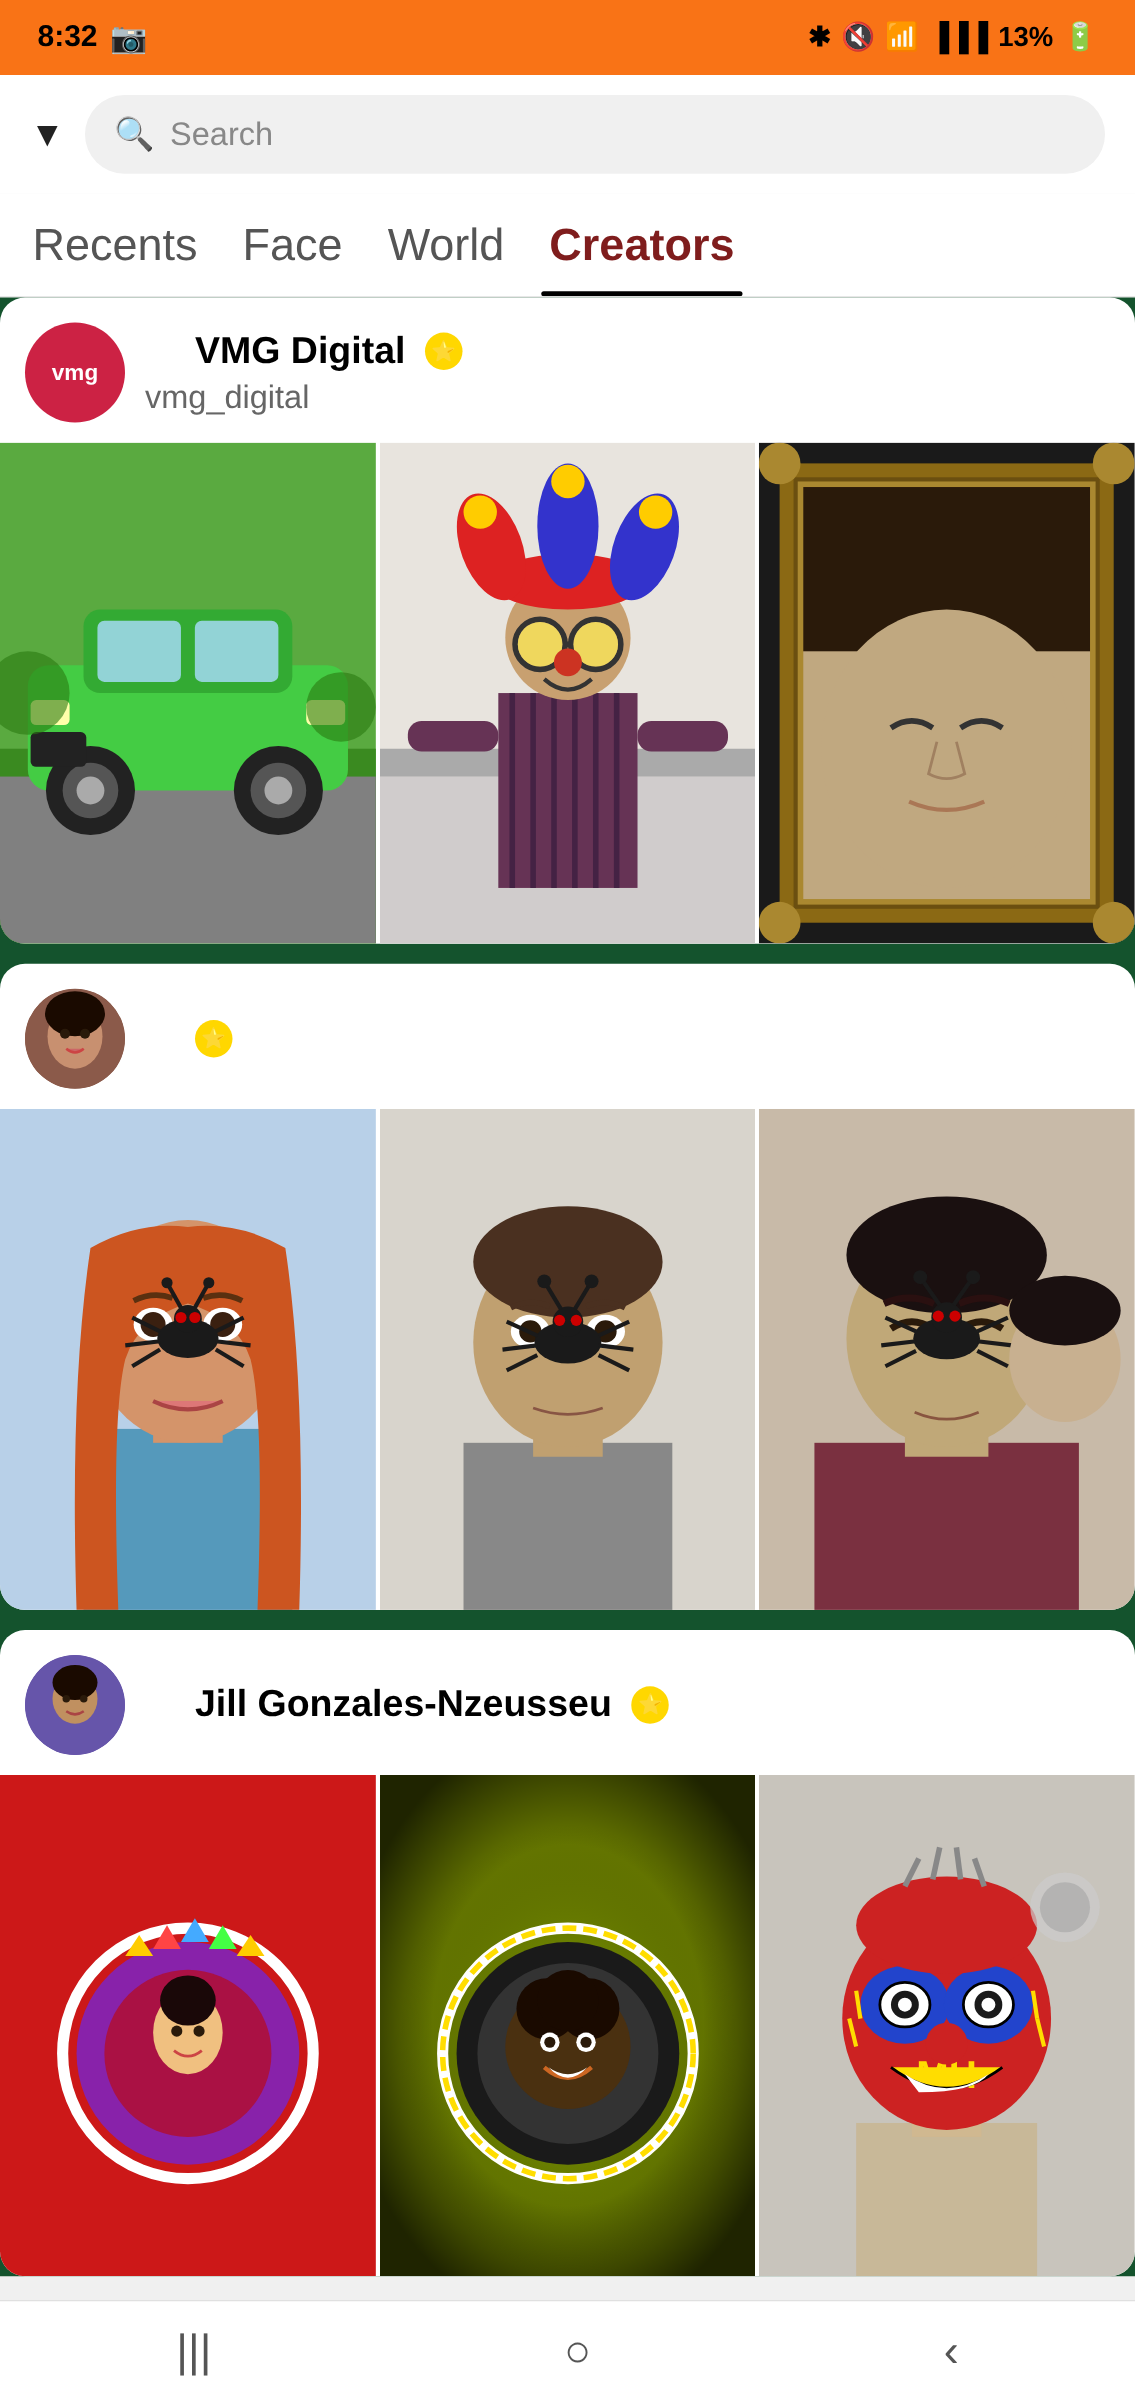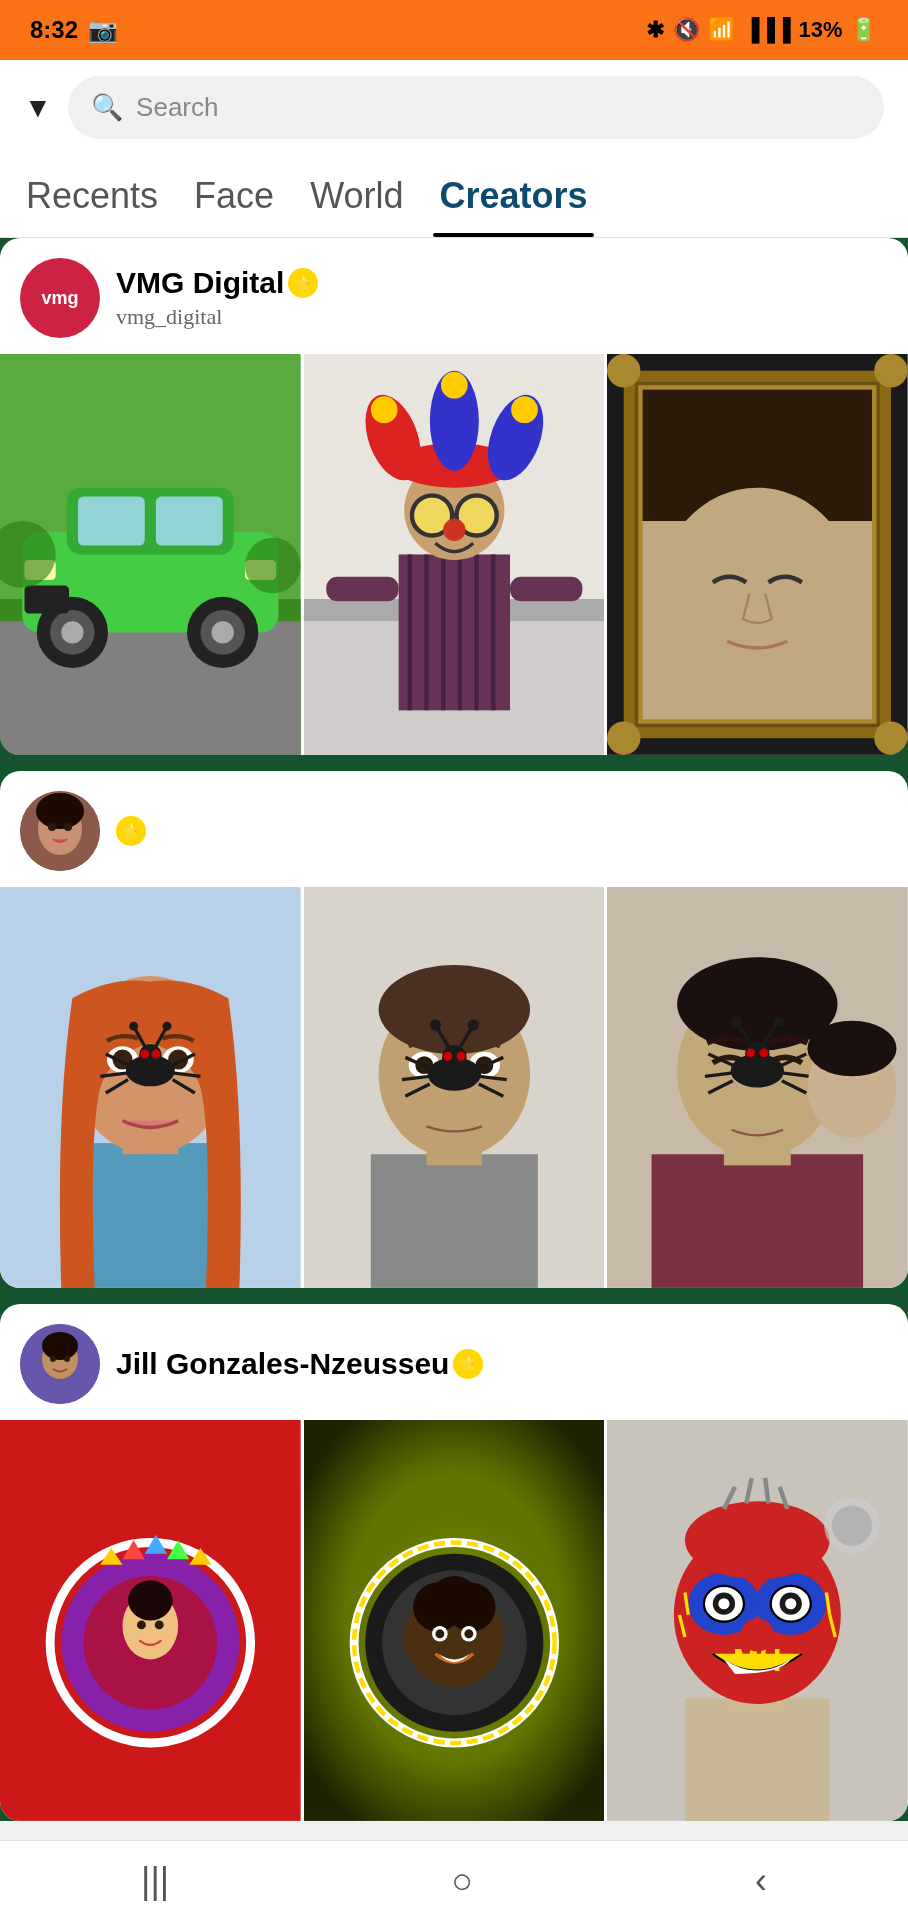--- a/index.html
+++ b/index.html
@@ -68,21 +68,21 @@
     }
     .tab-item {
       padding: 20px 18px;
       font-size: 36px;
       color: #555;
       white-space: nowrap;
       cursor: pointer;
       position: relative;
     }
     .tab-item.active {
-      color: #0c4a6e;
+      color: #7f1d1d;
       font-weight: 600;
     }
     .tab-item.active::after {
       content: '';
       position: absolute;
       bottom: 0;
       left: 12px;
       right: 12px;
       height: 4px;
       background: #000;
@@ -124,37 +124,37 @@
       flex-shrink: 0;
       overflow: hidden;
     }
     .creator-info { flex: 1; }
     .creator-name {
       font-size: 30px;
       font-weight: 700;
       color: #000;
       display: flex;
       align-items: center;
-      gap: 4px;
+      gap: 16px;
+      margin-left: 40px;
     }
     .verified-badge {
       background: #FFD700;
       border-radius: 50%;
       width: 30px;
       height: 30px;
       display: inline-flex;
       align-items: center;
       justify-content: center;
       font-size: 16px;
     }
     .creator-handle {
-      font-size: 22px;
+      font-size: 26px;
       color: #666;
       margin-top: 4px;
-      font-family: Liberation Serif, serif;
     }
 
     
     .image-grid {
       display: grid;
       grid-template-columns: 1fr 1fr 1fr;
       gap: 3px;
     }
     .grid-cell {
       aspect-ratio: 3/4;

